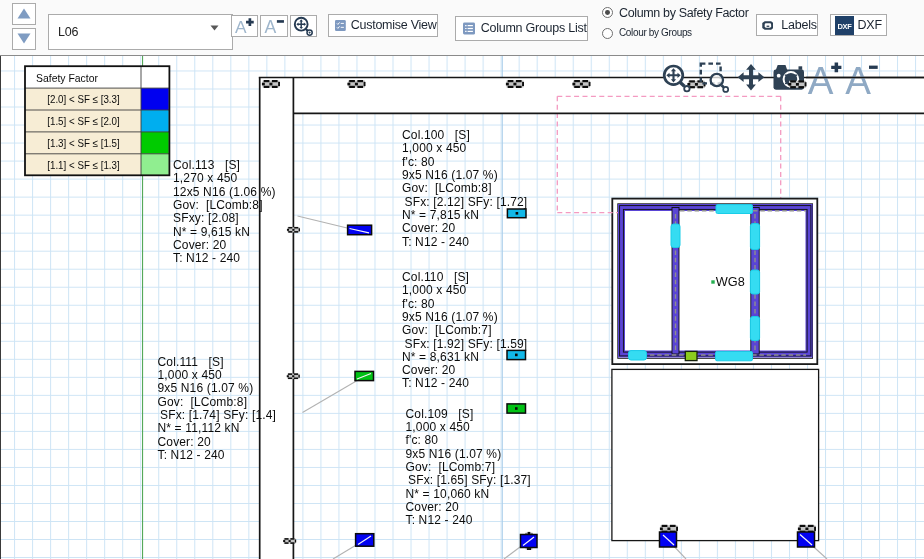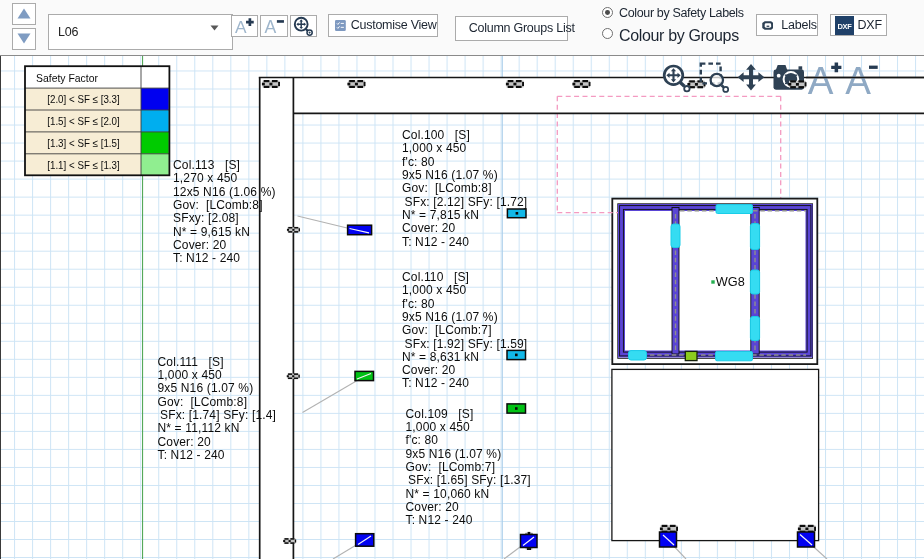--- a/index.html
+++ b/index.html
@@ -313,39 +313,39 @@
     <div class="btn" style="left:327.9px;top:13.5px;width:109.7px;height:23.1px;">
       <svg style="margin-left:6px;" width="17" height="17" viewBox="0 0 17 17">
         <rect x="0" y="0" width="17" height="17" rx="2" fill="#7e99c0"></rect>
         <polyline points="3,5.2 4.6,6.8 7.2,3.6" fill="none" stroke="#fff" stroke-width="1.5"></polyline>
         <line x1="9" y1="5.2" x2="14" y2="5.2" stroke="#fff" stroke-width="1.5"></line>
         <polyline points="3,11.4 4.6,13 7.2,9.8" fill="none" stroke="#fff" stroke-width="1.5"></polyline>
         <line x1="9" y1="11.4" x2="14" y2="11.4" stroke="#fff" stroke-width="1.5"></line>
       </svg>
       <span style="margin-left:5px;">Customise View</span>
     </div>
-    <div class="btn" style="left:454.7px;top:15.7px;width:113px;height:25.6px;">
+    <div class="btn" style="left:454.7px;top:15.7px;width:133px;height:25.6px;">
       <svg style="margin-left:7px;" width="17" height="17" viewBox="0 0 17 17">
         <rect x="0" y="0" width="17" height="17" rx="2" fill="#7e99c0"></rect>
         <g stroke="#fff" stroke-width="1.7">
           <line x1="3" y1="4.4" x2="5" y2="4.4"></line>
             <line x1="6.5" y1="4.4" x2="14" y2="4.4"></line>
           <line x1="3" y1="8.5" x2="5" y2="8.5"></line>
             <line x1="6.5" y1="8.5" x2="14" y2="8.5"></line>
           <line x1="3" y1="12.6" x2="5" y2="12.6"></line>
             <line x1="6.5" y1="12.6" x2="14" y2="12.6"></line>
         </g>
       </svg>
       <span style="margin-left:6px;">Column Groups List</span>
     </div>
     <div style="position:absolute;left:601.8px;top:7px;width:11px;height:11px;border:1.3px solid #6f6f6f;border-radius:50%;background:#fff;box-sizing:border-box;"></div>
     <div style="position:absolute;left:605.1px;top:10.3px;width:4.8px;height:4.8px;border-radius:50%;background:#4b4b4b;"></div>
-    <div style="position:absolute;left:619px;top:6px;font-size:12.5px;letter-spacing:-0.35px;color:#1b2430;white-space:nowrap;">Colour by Safety Labels</div>
+    <div style="position:absolute;left:619px;top:6px;font-size:12.5px;letter-spacing:-0.35px;color:#1b2430;white-space:nowrap;">Column by Safety Factor</div>
     <div style="position:absolute;left:601.8px;top:27.7px;width:11px;height:11px;border:1.3px solid #6f6f6f;border-radius:50%;background:#fff;box-sizing:border-box;"></div>
-    <div style="position:absolute;left:619px;top:26.7px;font-size:16px;letter-spacing:-0.35px;color:#1b2430;white-space:nowrap;">Colour by Groups</div>
+    <div style="position:absolute;left:619px;top:26.7px;font-size:10px;letter-spacing:-0.35px;color:#1b2430;white-space:nowrap;">Colour by Groups</div>
     <div class="btn" style="left:755.5px;top:14px;width:62.2px;height:22px;">
       <svg style="margin-left:5px;" width="22" height="17" viewBox="0 0 22 17">
         <path d="M5 0.5 h12 l4.5 3.5 v9 l-4.5 3.5 h-12 l-4.5 -3.5 v-9 z" fill="#2e4154"></path>
         <rect x="5" y="4.5" width="12" height="8" rx="2.5" fill="#fff"></rect>
         <rect x="8.5" y="8.7" width="5" height="2.4" fill="#2e4154"></rect>
       </svg>
       <span style="margin-left:8px;">Labels</span>
     </div>
     <div class="btn" style="left:829.6px;top:14px;width:57px;height:22px;">
       <svg style="margin-left:4px;" width="19" height="19" viewBox="0 0 19 19">

